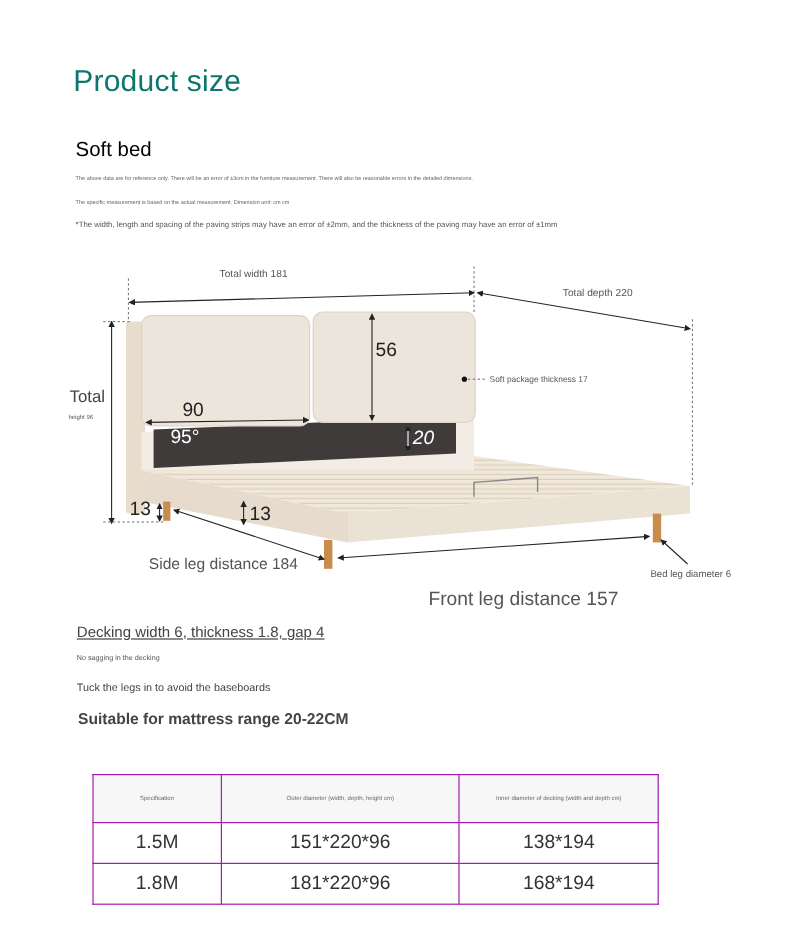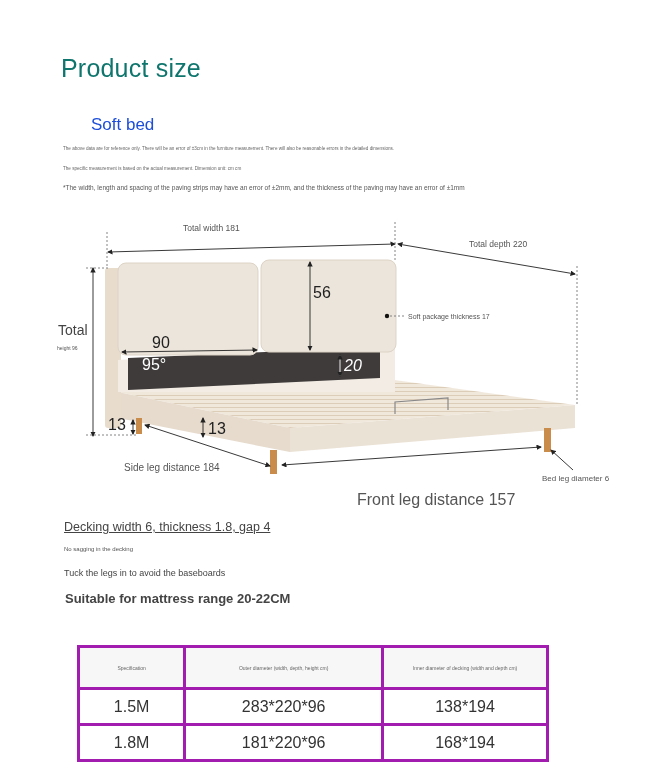--- a/index.html
+++ b/index.html
@@ -1,28 +1,28 @@
 <!DOCTYPE html>
 <html><head>
 <meta charset="utf-8">
 <style>
   html,body{margin:0;padding:0;background:#fff;}
   body{width:662px;height:782px;position:relative;overflow:hidden;font-family:"Liberation Sans","DejaVu Sans",sans-serif;color:#333;}
   .abs{position:absolute;}
   .title{left:61px;top:54px;font-size:25px;color:#0f766e;letter-spacing:0.2px;white-space:nowrap;}
-  .subtitle{left:63px;top:115px;font-size:17px;color:#1d4ed8;white-space:nowrap;margin-left:28px;}
+  .subtitle{left:63px;top:115px;font-size:17px;color:#000000;white-space:nowrap;}
   .note-xs{font-size:4.6px;color:#666;white-space:nowrap;}
   .note-sm{font-size:6.5px;color:#555;white-space:nowrap;}
   .dlabel{font-size:8.5px;color:#555;white-space:nowrap;}
   .dnum{font-size:16px;color:#222;white-space:nowrap;}
   .feat-h{left:64px;top:520px;font-size:12.5px;color:#444;white-space:nowrap;text-decoration:underline;}
   .feat-xs{left:64px;top:546px;font-size:6px;color:#555;white-space:nowrap;}
   .feat-s{font-size:9px;color:#444;white-space:nowrap;}
   table.spec{position:absolute;left:77px;top:645px;border-collapse:collapse;width:472px;}
-  table.spec td{border:3px solid #a21caf;text-align:center;}
+  table.spec td{border:1px solid #a21caf;text-align:center;}
   table.spec tr.head td{height:37px;background:#f7f7f7;font-size:5px;color:#666;}
   table.spec tr.row td{height:31px;font-size:16px;color:#333;}
   svg{position:absolute;left:0;top:0;}
 </style>
 </head>
 <body>
 
 <div class="abs title">Product size</div>
 <div class="abs subtitle">Soft bed</div>
 <div class="abs note-xs" style="left:63px;top:146px;">The above data are for reference only. There will be an error of ±3cm in the furniture measurement. There will also be reasonable errors in the detailed dimensions.</div>
@@ -95,21 +95,21 @@
 <div class="abs dlabel" style="left:469px;top:239px;">Total depth 220</div>
 <div class="abs" style="left:58px;top:322px;font-size:14px;color:#444;white-space:nowrap;">Total</div>
 <div class="abs" style="left:57px;top:345px;font-size:5px;color:#555;white-space:nowrap;">height 96</div>
 <div class="abs dnum" style="left:313px;top:284px;">56</div>
 <div class="abs dnum" style="left:152px;top:334px;">90</div>
 <div class="abs" style="left:408px;top:313px;font-size:7px;color:#555;white-space:nowrap;">Soft package thickness 17</div>
 <div class="abs dnum" style="left:344px;top:357px;color:#fff;font-style:italic;">20</div>
 <div class="abs dnum" style="left:142px;top:356px;color:#fff;">95°</div>
 <div class="abs dnum" style="left:108px;top:416px;">13</div>
 <div class="abs dnum" style="left:208px;top:420px;">13</div>
-<div class="abs" style="left:124px;top:462px;font-size:10px;color:#555;white-space:nowrap;">Side leg distance 184</div>
+<div class="abs" style="left:124px;top:462px;font-size:13px;color:#555;white-space:nowrap;">Side leg distance 184</div>
 <div class="abs" style="left:357px;top:491px;font-size:16px;color:#555;white-space:nowrap;">Front leg distance 157</div>
 <div class="abs" style="left:542px;top:474px;font-size:8px;color:#555;white-space:nowrap;">Bed leg diameter 6</div>
 
 <div class="abs feat-h">Decking width 6, thickness 1.8, gap 4</div>
 <div class="abs feat-xs">No sagging in the decking</div>
 <div class="abs feat-s" style="left:64px;top:568px;">Tuck the legs in to avoid the baseboards</div>
 <div class="abs feat-s" style="left:65px;top:591px;font-size:13px;font-weight:bold;">Suitable for mattress range 20-22CM</div>
 
 <table class="spec">
   <colgroup>
@@ -118,21 +118,21 @@
       <col style="width:166px">
     </colgroup>
   <tbody>
       <tr class="head">
     <td>Specification</td>
     <td>Outer diameter (width, depth, height cm)</td>
     <td>Inner diameter of decking (width and depth cm)</td>
   </tr>
   <tr class="row">
     <td>1.5M</td>
-    <td>283*220*96</td>
+    <td>151*220*96</td>
     <td>138*194</td>
   </tr>
   <tr class="row">
     <td>1.8M</td>
     <td>181*220*96</td>
     <td>168*194</td>
   </tr>
 </tbody>
   </table>
 

